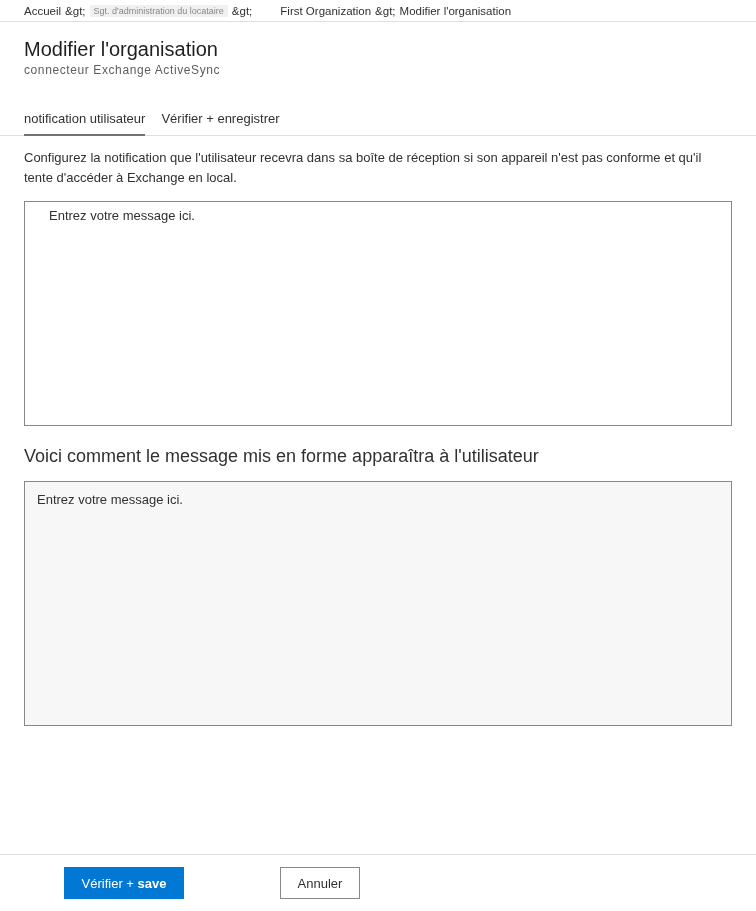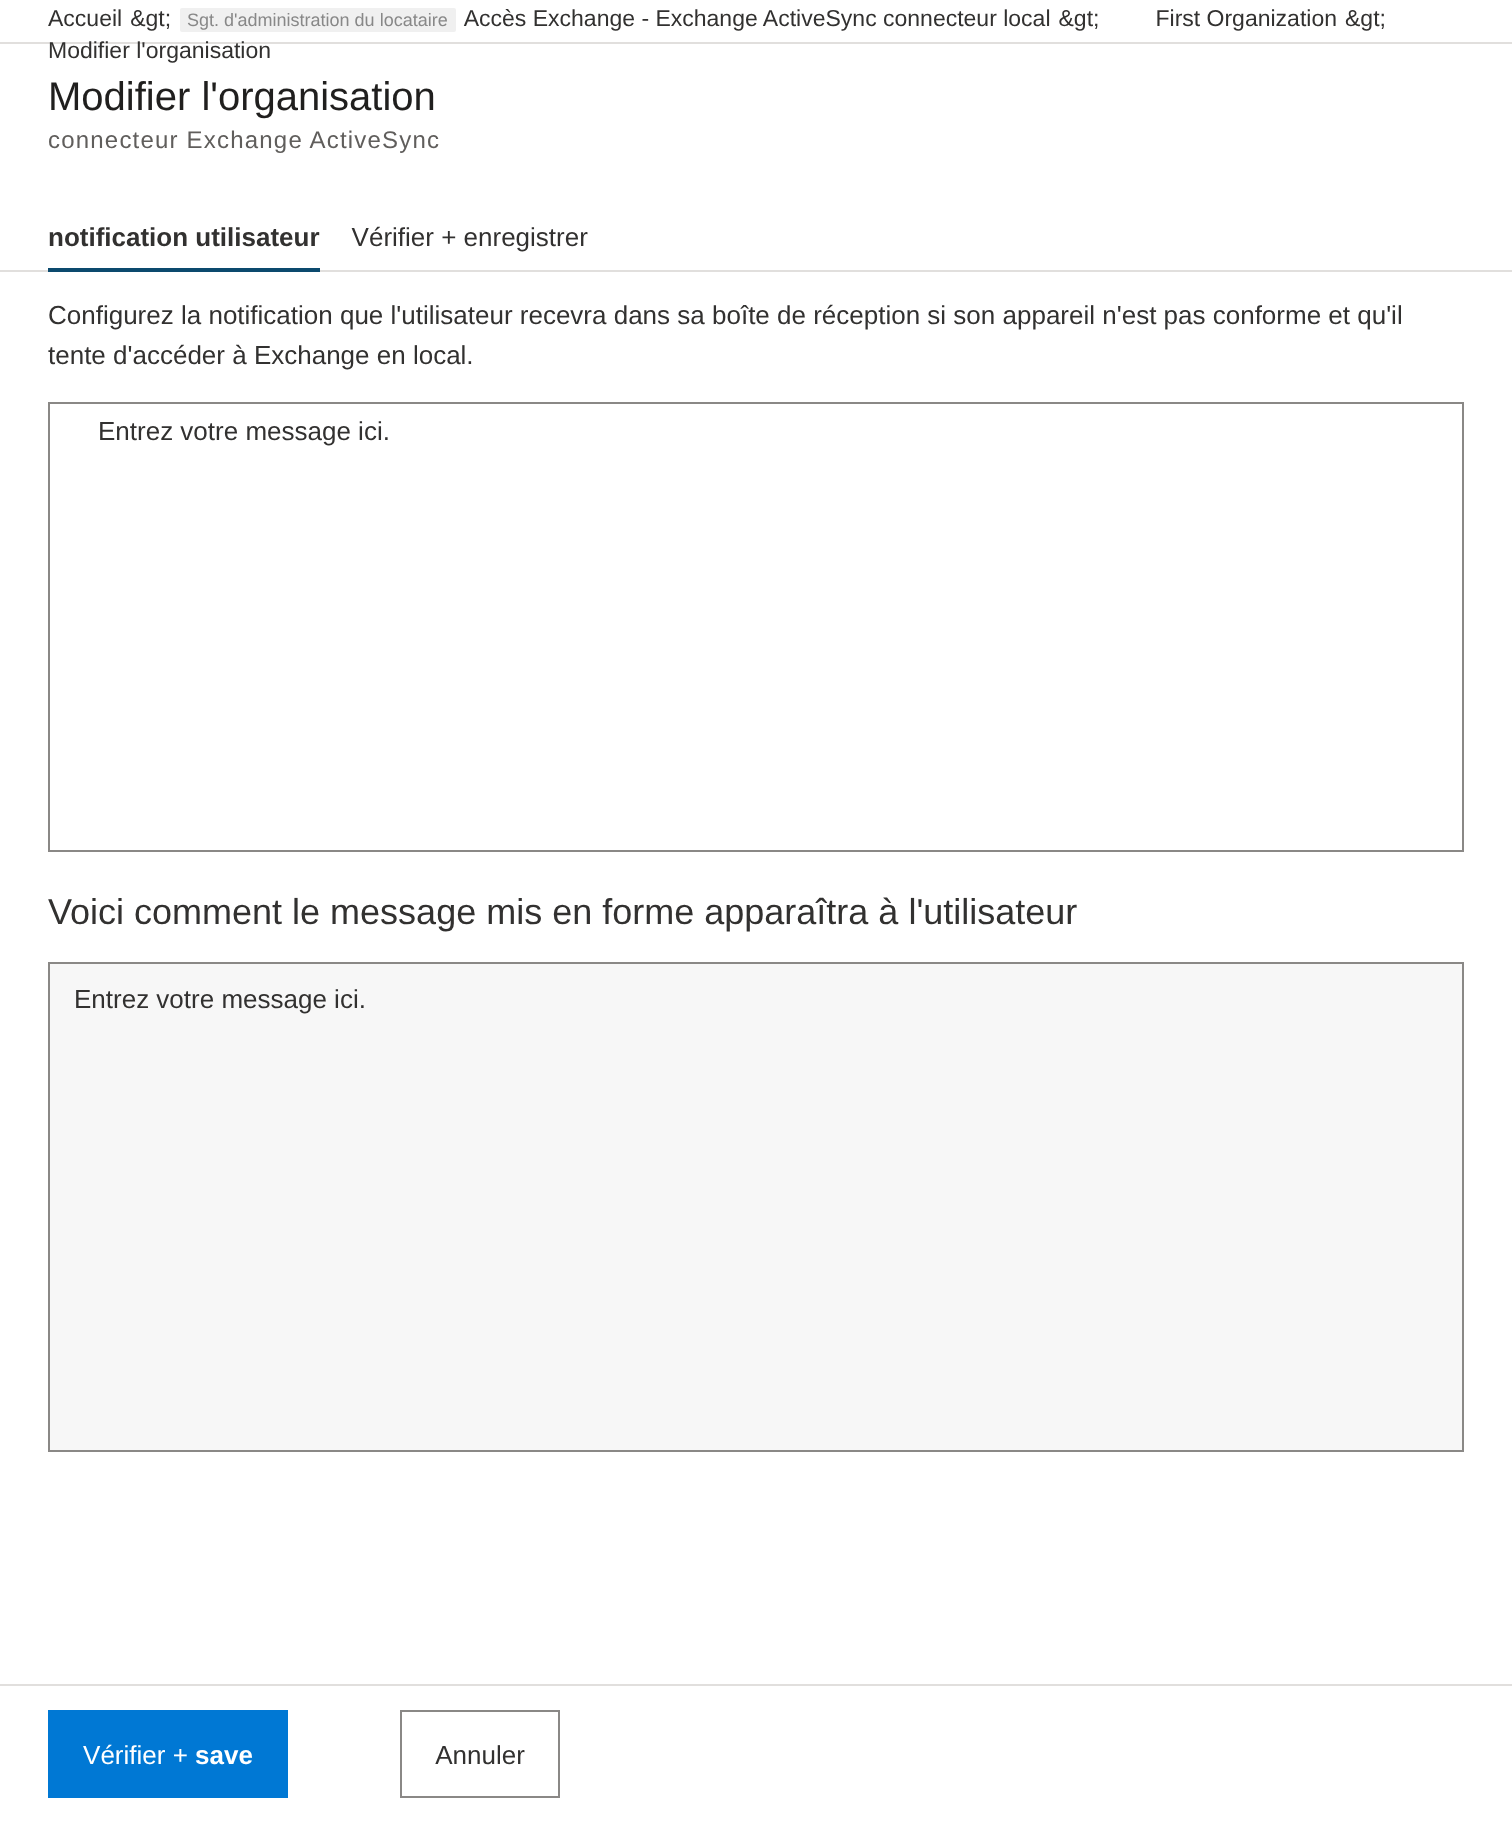--- a/index.html
+++ b/index.html
@@ -63,22 +63,21 @@
     }
     .tab {
       padding: 6px 0 8px 0;
       font-size: 13px;
       color: #323130;
       cursor: pointer;
       border-bottom: 2px solid transparent;
       margin-bottom: -1px;
     }
     .tab.active {
-      border-bottom: 2px solid #0c4a6e;
-      font-weight: bold;
+      border-bottom: 2px solid #737373;
     }
     .content {
       padding: 12px 24px 0 24px;
     }
     .desc {
       font-size: 13px;
       color: #323130;
       line-height: 1.5;
       margin-bottom: 14px;
     }
@@ -134,48 +133,48 @@
       left: 0;
       right: 0;
       border-top: 1px solid #e1dfdd;
       padding: 12px 24px;
       display: flex;
       gap: 56px;
       align-items: center;
       background: #ffffff;
     }
     .btn {
-      height: 44px;
+      height: 32px;
       font-size: 13px;
       font-family: inherit;
       border: 1px solid #8a8886;
       background: #ffffff;
       color: #323130;
       cursor: pointer;
       padding: 0 16px;
       min-width: 80px;
+      margin-left: 40px;
     }
     .btn.primary {
       background: #0078d4;
       border-color: #0078d4;
       color: #ffffff;
       min-width: 120px;
     }
     .btn.primary .bold {
       font-weight: 700;
     }
   </style>
 </head>
 <body>
 
 <div class="breadcrumb">
   <span>Accueil</span>
   <span>&amp;gt;</span>
   <span class="redacted">Sgt. d'administration du locataire</span>
-  <span>Accès Exchange - Exchange ActiveSync connecteur local</span>
   <span>&amp;gt;</span>
   <span class="spacer"></span>
   <span>First Organization</span>
   <span>&amp;gt;</span>
   <span>Modifier l'organisation</span>
 </div>
 
 <div class="page-header">
   <h1 class="page-title">Modifier l'organisation</h1>
   <div class="page-subtitle">connecteur Exchange ActiveSync</div>

